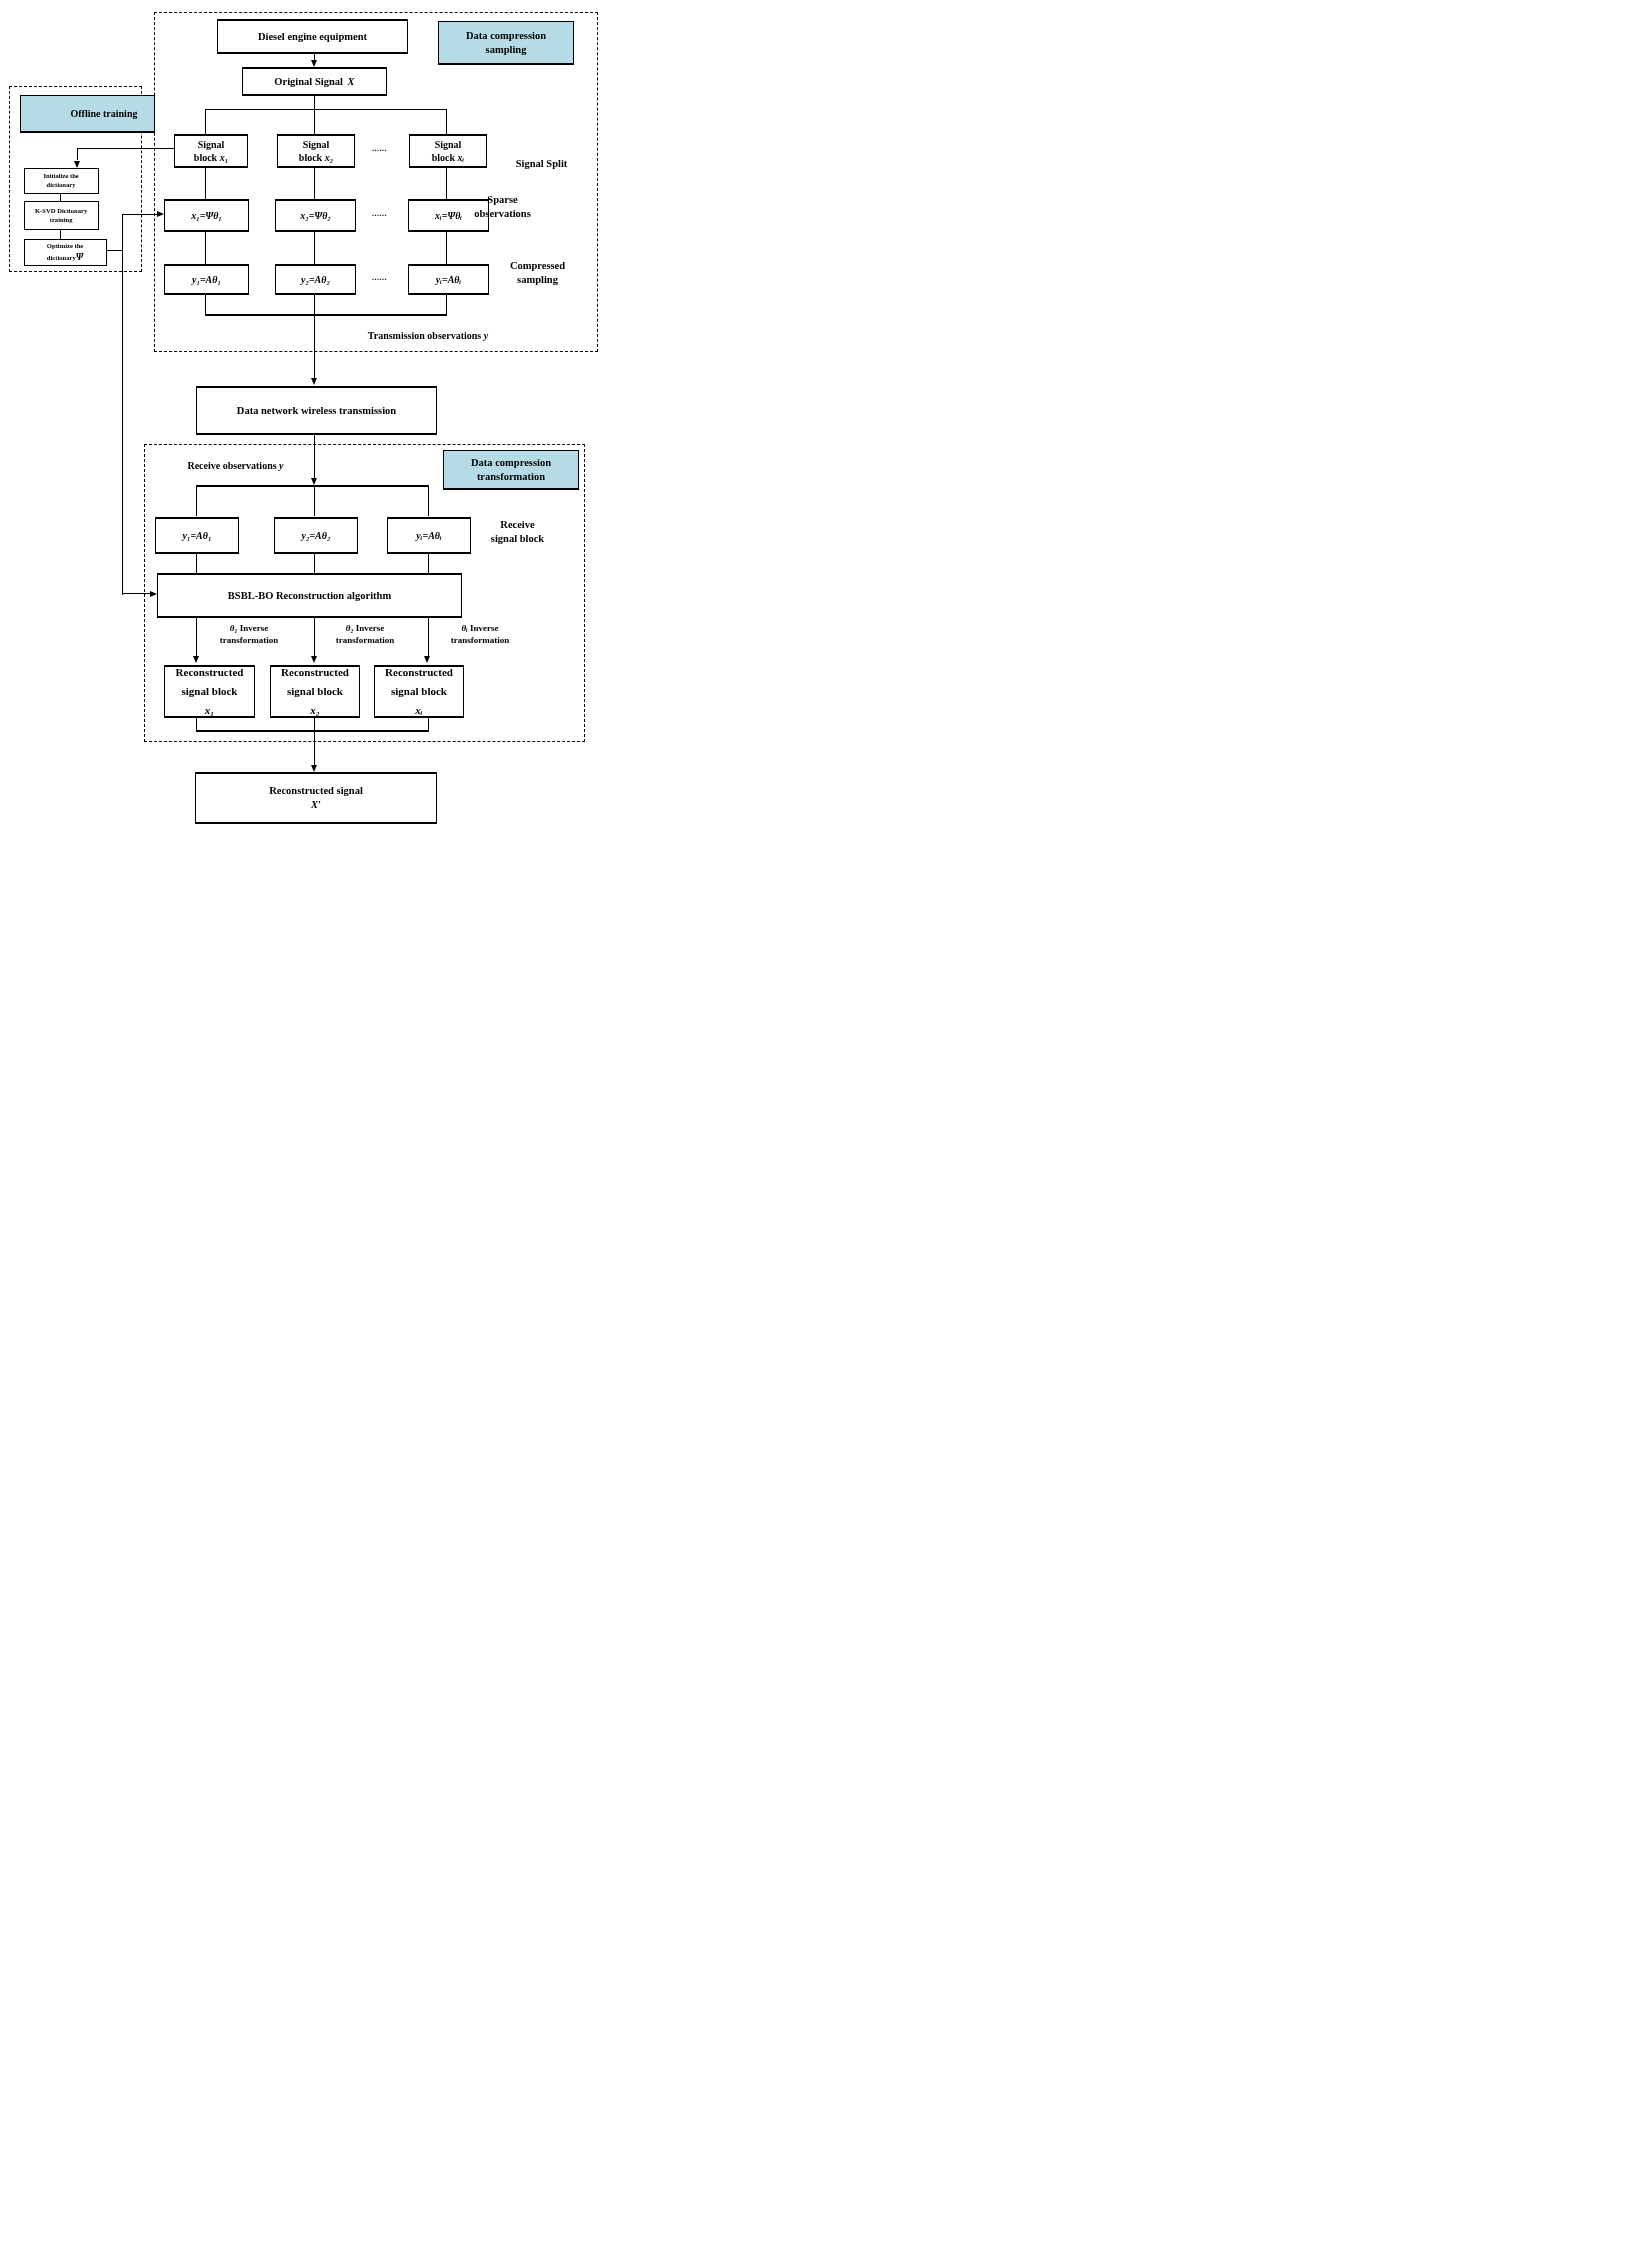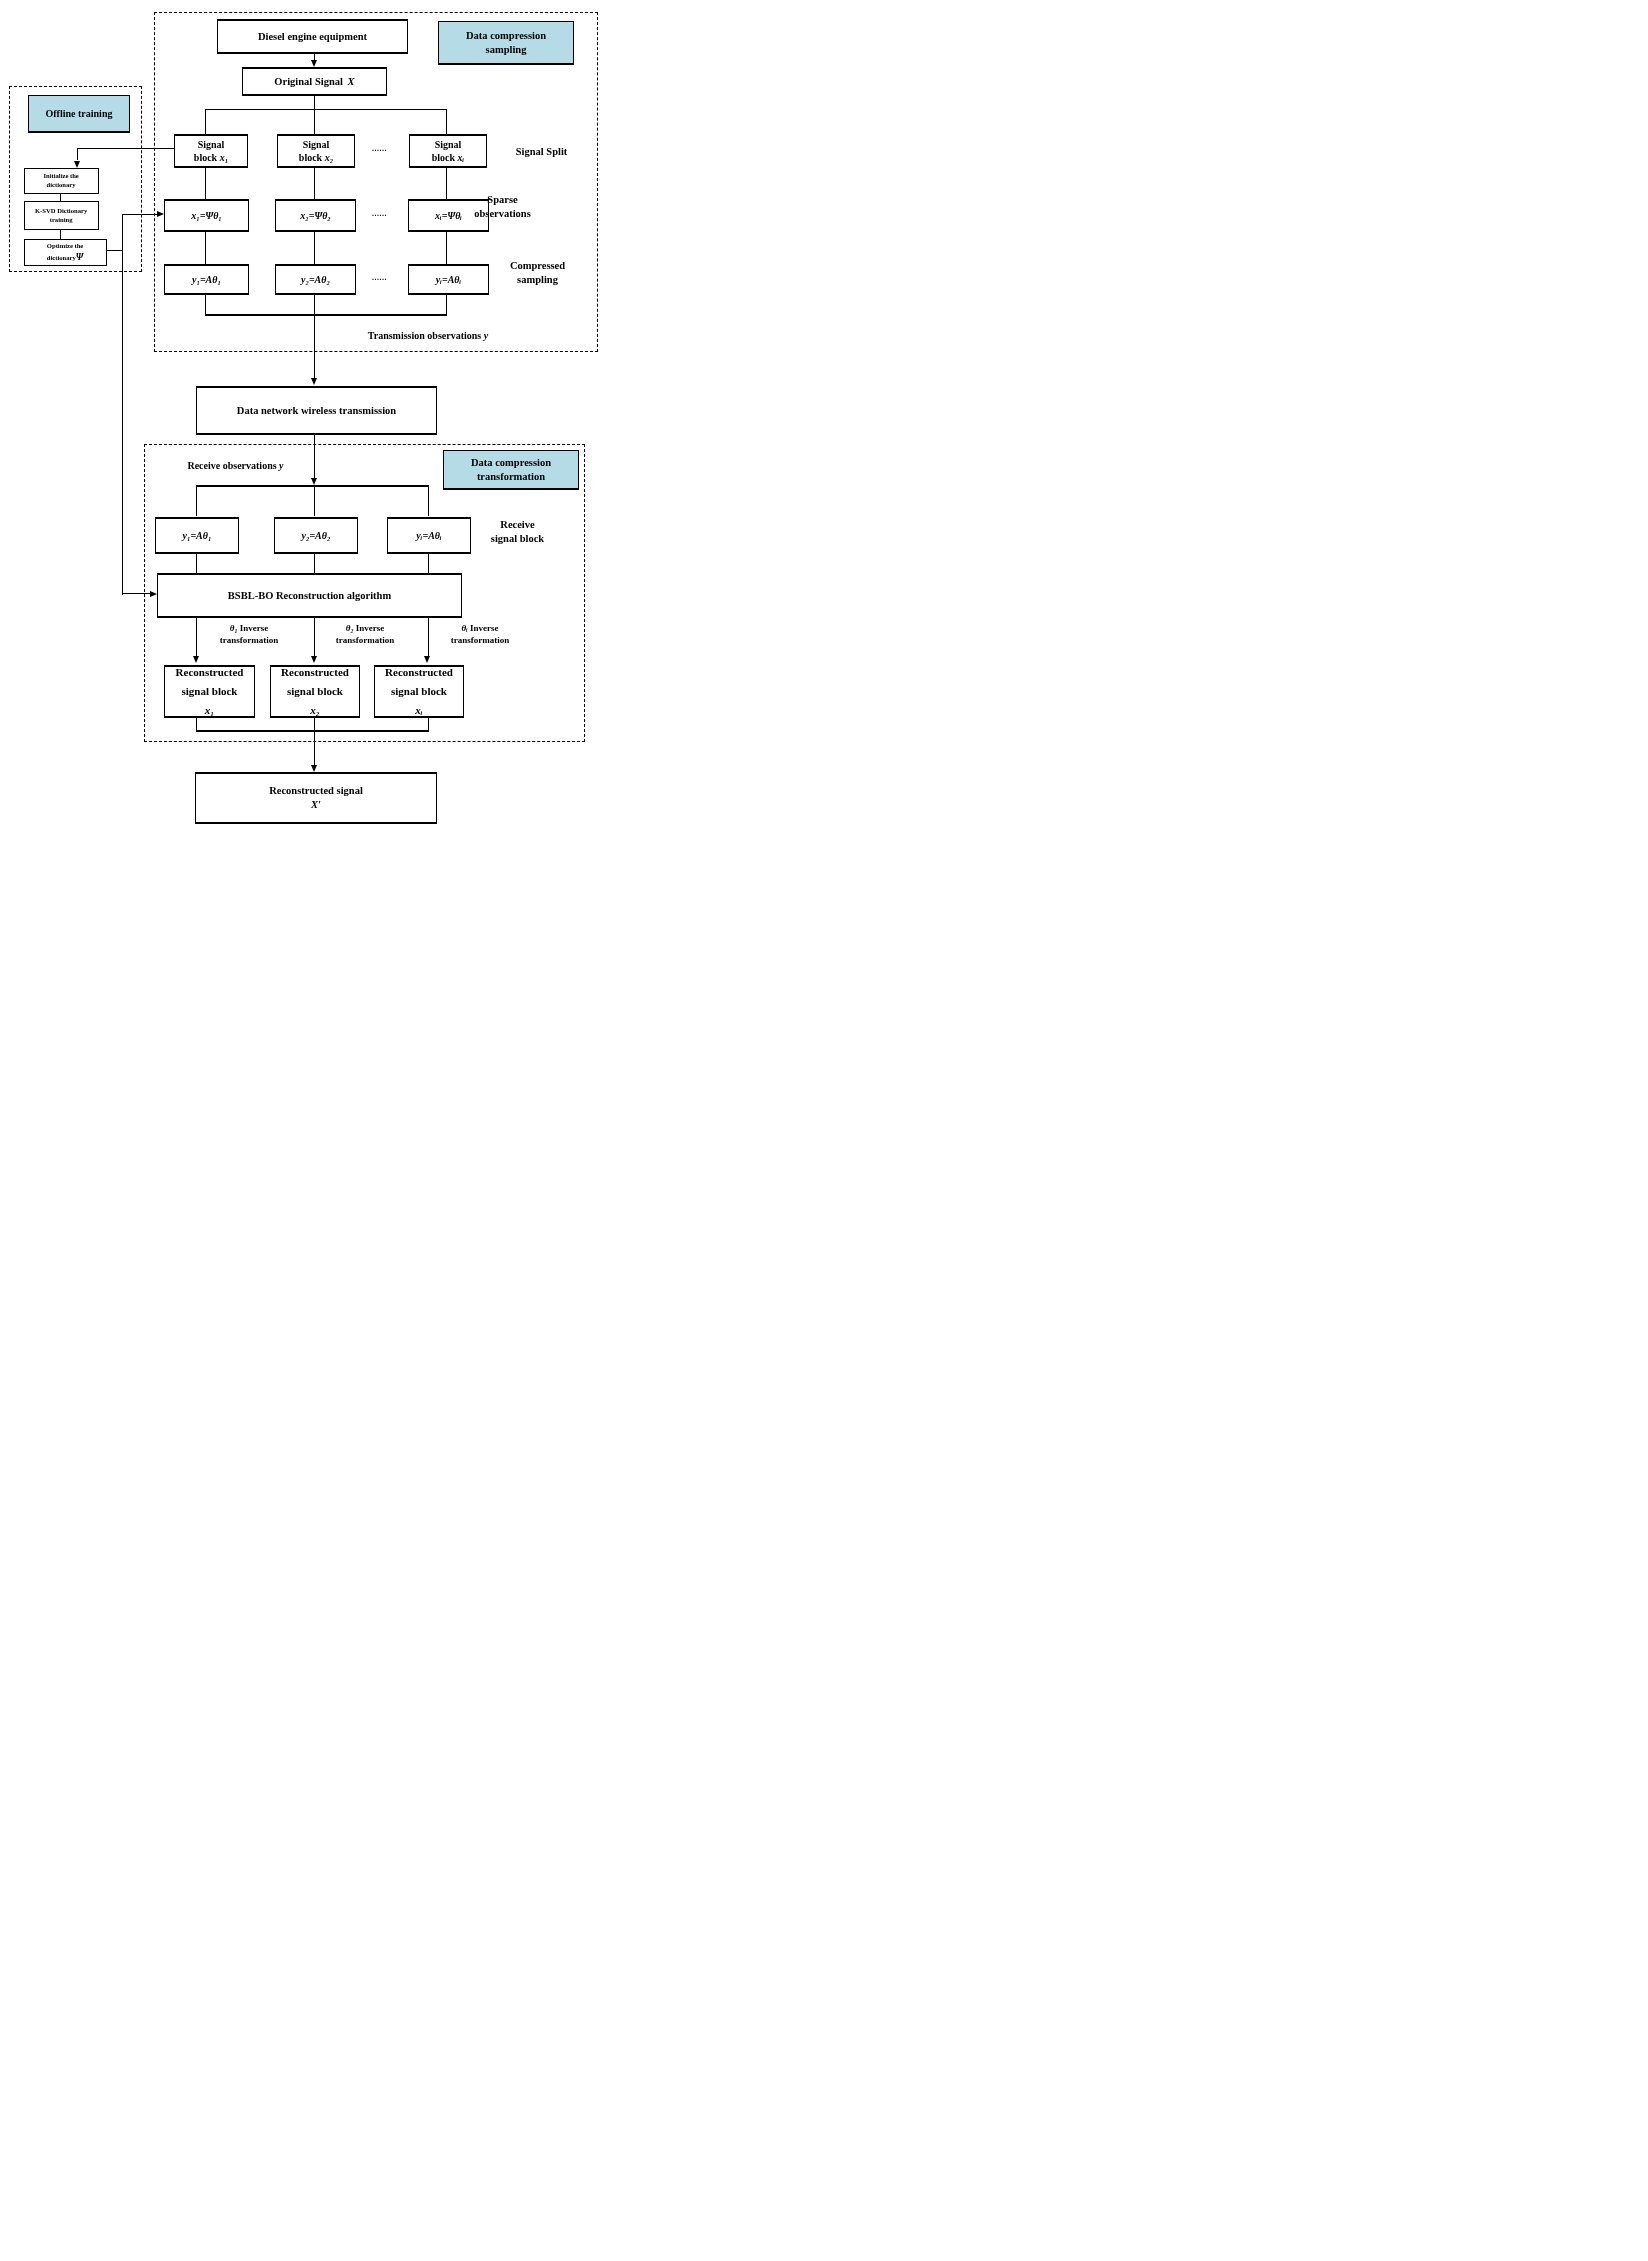--- a/index.html
+++ b/index.html
@@ -91,21 +91,21 @@
   <div class="vline" style="left:60px;top:192px;height:9.4px;"></div>
   <div class="vline" style="left:60px;top:229px;height:10.5px;"></div>
 
   <div class="hline" style="left:105px;top:250px;width:18px;"></div>
   <div class="vline" style="left:122px;top:214px;height:381px;"></div>
   <div class="hline" style="left:122px;top:214px;width:35px;"></div>
   <div class="arrow-right" style="left:157px;top:211px;"></div>
   <div class="hline" style="left:122px;top:593px;width:28px;"></div>
   <div class="arrow-right" style="left:150px;top:591px;"></div>
 
-  <div class="box blue t19" style="left:28px;top:95px;width:100px;height:35px;">
+  <div class="box blue t19" style="left:20px;top:95px;width:100px;height:35px;padding-left:33px;">
     <span>Offline training</span>
   </div>
   <div class="box small t13" style="left:23.6px;top:168px;width:73px;height:24px;">
     <span>Initialize the</span>
     <span>dictionary</span>
   </div>
   <div class="box small t13" style="left:23.6px;top:201px;width:73px;height:27px;">
     <span>K-SVD Dictionary</span>
     <span>training</span>
   </div>
@@ -134,21 +134,21 @@
   </div>
   <div class="box t19" style="left:277px;top:134px;width:76px;height:30px;">
     <span>Signal</span>
     <span><span>block</span> <span class="sym">x₂</span></span>
   </div>
   <div class="box t19" style="left:409px;top:134px;width:76px;height:30px;">
     <span>Signal</span>
     <span><span>block</span> <span class="sym">xᵢ</span></span>
   </div>
   <div class="lbl dots" style="left:366px;top:144px;width:27px;">......</div>
-  <div class="lbl t20" style="left:489px;top:145px;width:105px;">Signal Split</div>
+  <div class="lbl t20" style="left:489px;top:157px;width:105px;">Signal Split</div>
 
   <div class="box formula t19" style="left:164px;top:199px;width:83px;height:29px;justify-content:center;">
     <span>x₁=Ψθ₁</span>
   </div>
   <div class="box formula t19" style="left:275px;top:199px;width:79px;height:29px;">
     <span>x₂=Ψθ₂</span>
   </div>
   <div class="box formula t19" style="left:408px;top:199px;width:79px;height:29px;">
     <span>xᵢ=Ψθᵢ</span>
   </div>

